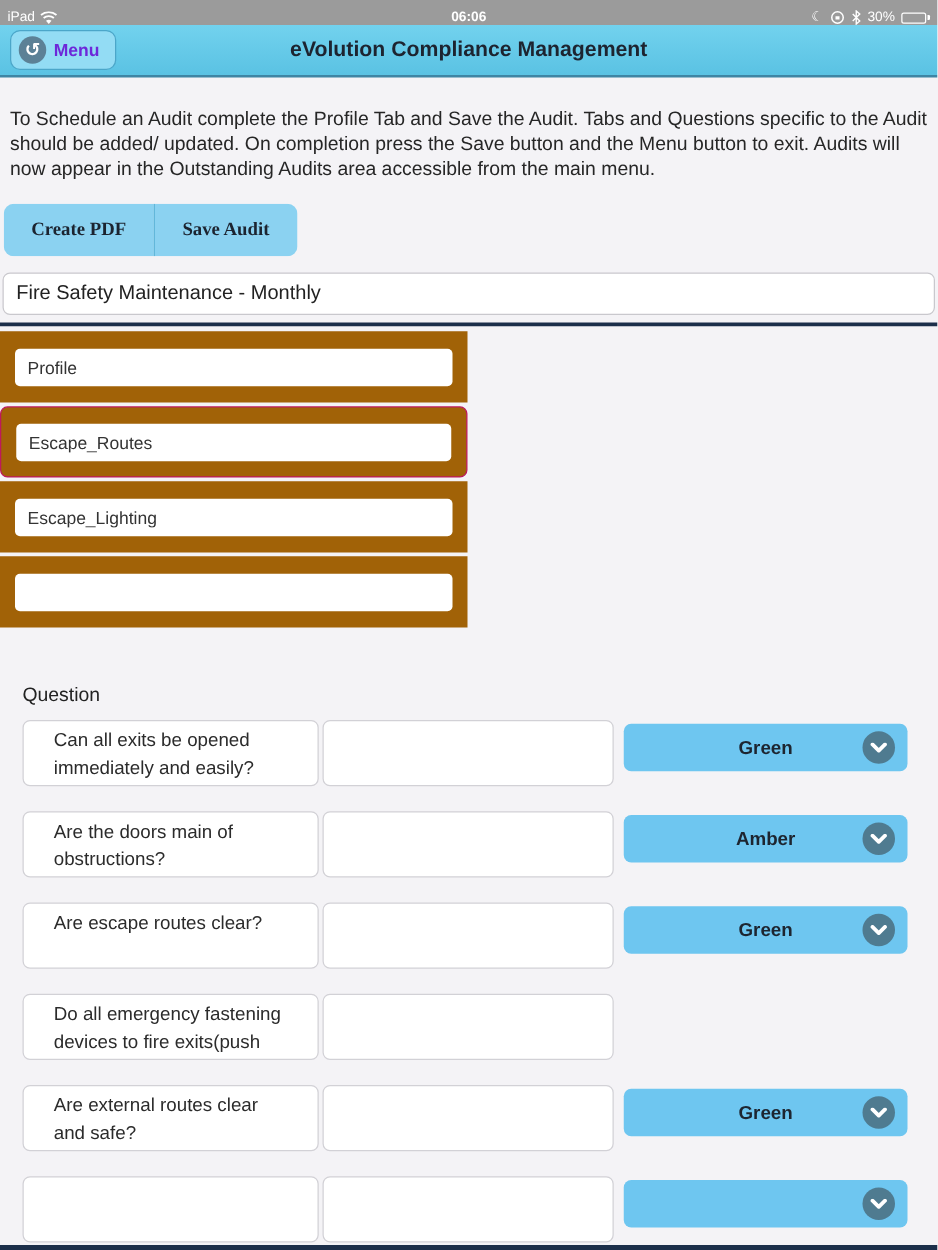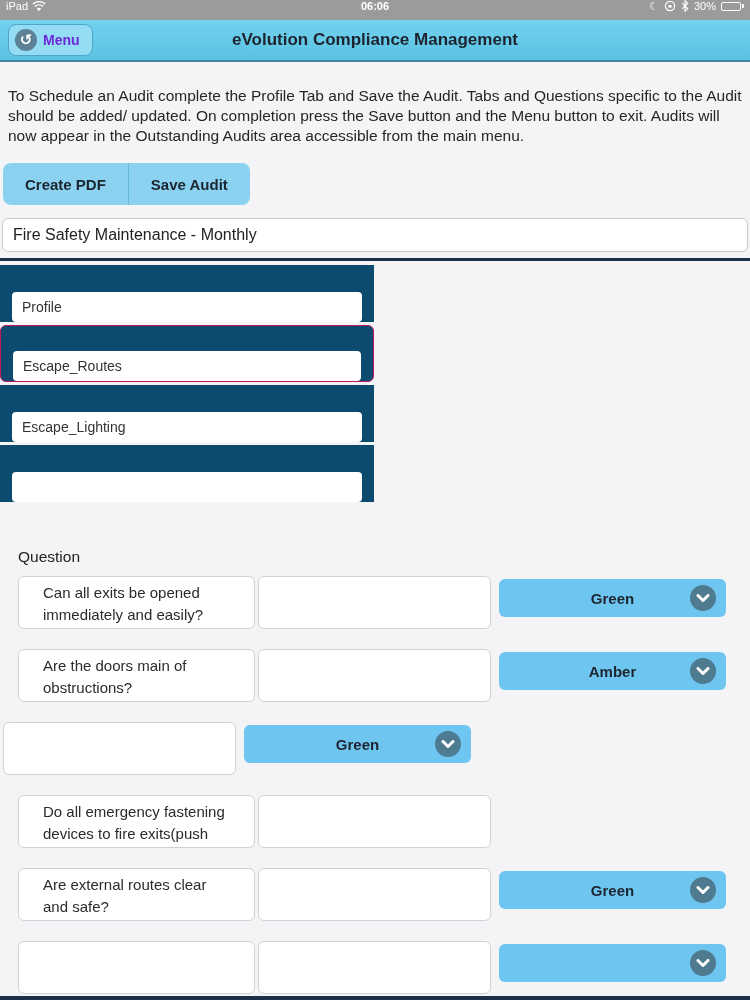--- a/index.html
+++ b/index.html
@@ -4,21 +4,21 @@
 <style>
   * { margin:0; padding:0; box-sizing:border-box; }
   html,body { width:750px; height:1000px; }
   body {
     font-family:"Liberation Sans","DejaVu Sans",sans-serif;
     background:#f4f3f6; color:#2b2b2b; overflow:hidden; position:relative;
   }
   
   .statusbar {
     height:20px; background:#9b9b9b; color:#fff;
-    display:flex; align-items:flex-start; font-size:11px;
+    display:flex; align-items:flex-end; font-size:11px;
     padding:0 6px; position:relative;
   }
   .sb-left { display:flex; align-items:center; gap:4px; }
   .sb-time { position:absolute; left:0; right:0; text-align:center; font-weight:bold; }
   .sb-right { margin-left:auto; display:flex; align-items:center; gap:5px; z-index:1; }
   .wifi-icon svg, .bt-icon svg, .lock-icon svg { display:block; }
   .moon-icon { font-size:11px; line-height:1; }
   .battery { display:flex; align-items:center; }
   .batt-body { width:20px; height:9px; border:1px solid #fff; border-radius:2px; padding:1px; }
   .batt-fill { width:30%; height:100%; background:#fff; }
@@ -47,40 +47,40 @@
   
   .intro {
     margin:24px 8px 0 8px; font-size:15.5px; line-height:20px; color:#262626;
   }
   
   .btn-group {
     margin:17px 0 0 3px; display:inline-flex; border-radius:8px; overflow:hidden;
   }
   .blue-btn {
     height:42px; padding:0 22px; background:#8bd2f1; border:none;
-    font-family:Liberation Sans, sans-serif; font-weight:bold; font-size:15px; color:#1c2430;
+    font-family:Liberation Serif, serif; font-weight:bold; font-size:15px; color:#1c2430;
     display:flex; align-items:center; cursor:pointer;text-align:center;
   }
   .blue-btn + .blue-btn { border-left:1px solid #62b7da; }
   
   .audit-name {
     display:block; margin:13px 2px 0 2px; width:746px; height:34px;
     background:#fff; border:1px solid #c9c8cd; border-radius:6px;
     padding:0 10px; font-family:inherit; font-size:16px; color:#222;
   }
   
   .tab-section {
     margin-top:6px; border-top:3px solid #1c2f4a; padding-top:4px;
     display:flex; gap:4px;
   }
   .tab-col { display:flex; flex-direction:column; gap:3px; }
   .tab-col.left  { width:374px; }
   .tab-col.right { width:359px; }
   .tab-cell {
-    height:57px; background:#0c4a6e; display:flex; align-items:flex-end;
+    height:57px; background:#a16207; display:flex; align-items:center;
     cursor:pointer;
   }
   .tab-cell.selected { border:1px solid #be185d; border-radius:6px; }
   .tab-input {
     margin:0 12px; width:calc(100% - 24px); height:30px;
     border:none; border-radius:4px; background:#fff;
     padding:0 10px; font-family:inherit; font-size:14px; color:#333;
   }
   
   .q-heading { margin:46px 0 10px 18px; font-size:15.5px; color:#222; }
@@ -215,20 +215,21 @@
     <span class="dd-label">Amber</span>
     <span class="dd-chevron">
       <svg width="14" height="9" viewBox="0 0 14 9">
           <path d="M2 1.5 L7 6.5 L12 1.5" stroke="#fff" stroke-width="3" fill="none" stroke-linecap="round" stroke-linejoin="round"></path>
         </svg>
     </span>
   </div>
 </div>
 
 <div class="q-row">
+  <div class="q-box">Are escape routes clear?</div>
   <textarea class="c-box" style=""></textarea>
   <div class="dropdown">
     <span class="dd-label">Green</span>
     <span class="dd-chevron">
       <svg width="14" height="9" viewBox="0 0 14 9">
           <path d="M2 1.5 L7 6.5 L12 1.5" stroke="#fff" stroke-width="3" fill="none" stroke-linecap="round" stroke-linejoin="round"></path>
         </svg>
     </span>
   </div>
 </div>

